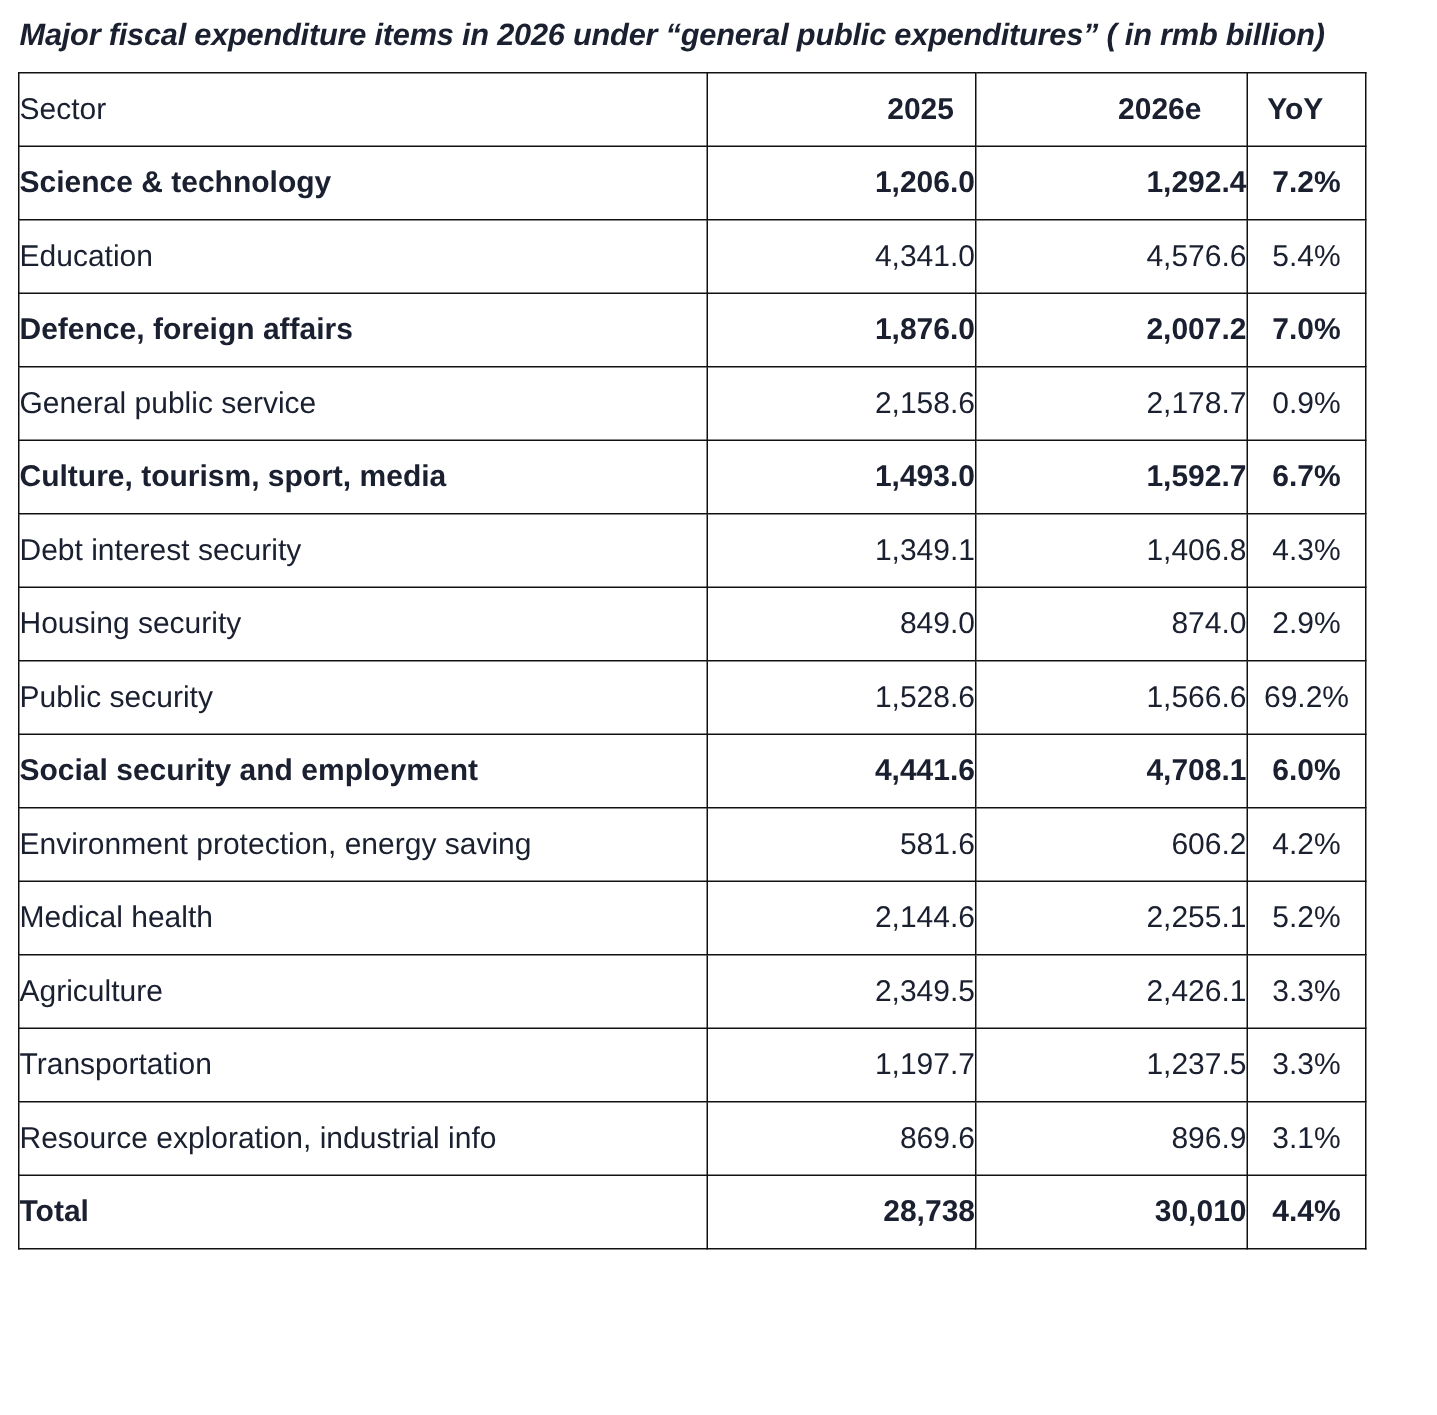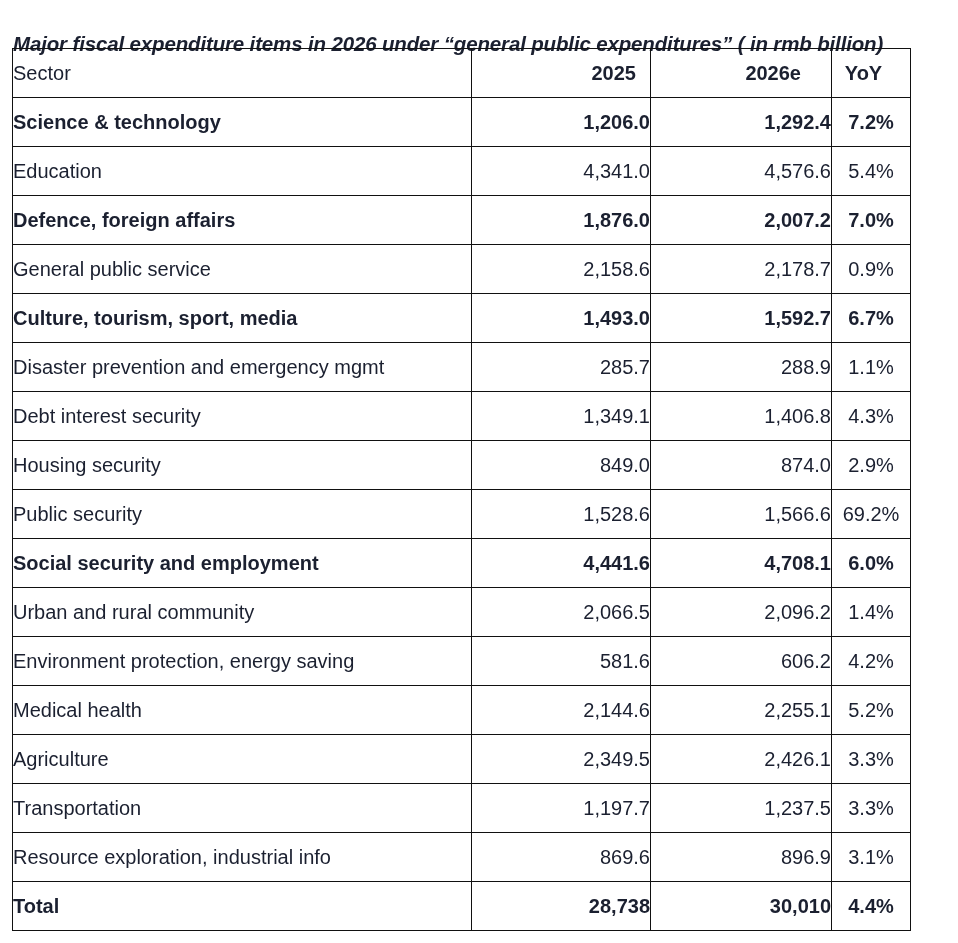--- a/index.html
+++ b/index.html
@@ -27,21 +27,20 @@
     left: 13px;
     top: 11px;
     width: 940px;
     font-size: 20.5px;
     font-style: italic;
     font-weight: bold;
     letter-spacing: -0.15px;
     white-space: nowrap;
     color: #1b2030;
     line-height: 26px;
-    margin-top: 20px;
   }
 
   .fiscal-table {
     position: absolute;
     left: 12px;
     top: 48px;
     width: 898px;
     border-collapse: collapse;
     table-layout: fixed;
   }
@@ -151,26 +150,20 @@
           <td class="cell-num">2,178.7</td>
           <td class="cell-yoy">0.9%</td>
         </tr>
         <tr class="row-bold">
           <td class="cell-sector">Culture,  tourism, sport, media</td>
           <td class="cell-num">1,493.0</td>
           <td class="cell-num">1,592.7</td>
           <td class="cell-yoy">6.7%</td>
         </tr>
         <tr class="row-regular">
-          <td class="cell-sector">Disaster prevention and emergency mgmt</td>
-          <td class="cell-num">285.7</td>
-          <td class="cell-num">288.9</td>
-          <td class="cell-yoy">1.1%</td>
-        </tr>
-        <tr class="row-regular">
           <td class="cell-sector">Debt interest security</td>
           <td class="cell-num">1,349.1</td>
           <td class="cell-num">1,406.8</td>
           <td class="cell-yoy">4.3%</td>
         </tr>
         <tr class="row-regular">
           <td class="cell-sector">Housing security</td>
           <td class="cell-num">849.0</td>
           <td class="cell-num">874.0</td>
           <td class="cell-yoy">2.9%</td>
@@ -179,26 +172,20 @@
           <td class="cell-sector">Public security</td>
           <td class="cell-num">1,528.6</td>
           <td class="cell-num">1,566.6</td>
           <td class="cell-yoy">69.2%</td>
         </tr>
         <tr class="row-bold">
           <td class="cell-sector">Social security and employment</td>
           <td class="cell-num">4,441.6</td>
           <td class="cell-num">4,708.1</td>
           <td class="cell-yoy">6.0%</td>
-        </tr>
-        <tr class="row-regular">
-          <td class="cell-sector">Urban and rural community</td>
-          <td class="cell-num">2,066.5</td>
-          <td class="cell-num">2,096.2</td>
-          <td class="cell-yoy">1.4%</td>
         </tr>
         <tr class="row-regular">
           <td class="cell-sector">Environment protection, energy saving</td>
           <td class="cell-num">581.6</td>
           <td class="cell-num">606.2</td>
           <td class="cell-yoy">4.2%</td>
         </tr>
         <tr class="row-regular">
           <td class="cell-sector">Medical health</td>
           <td class="cell-num">2,144.6</td>

